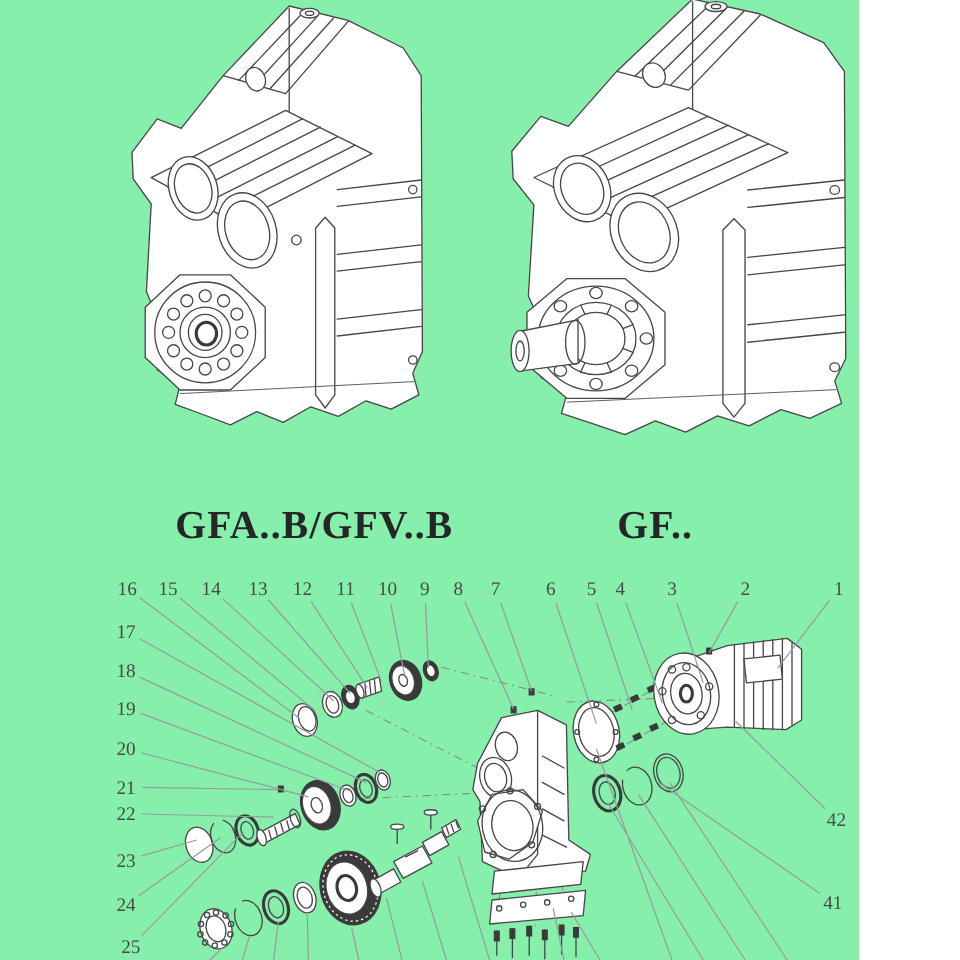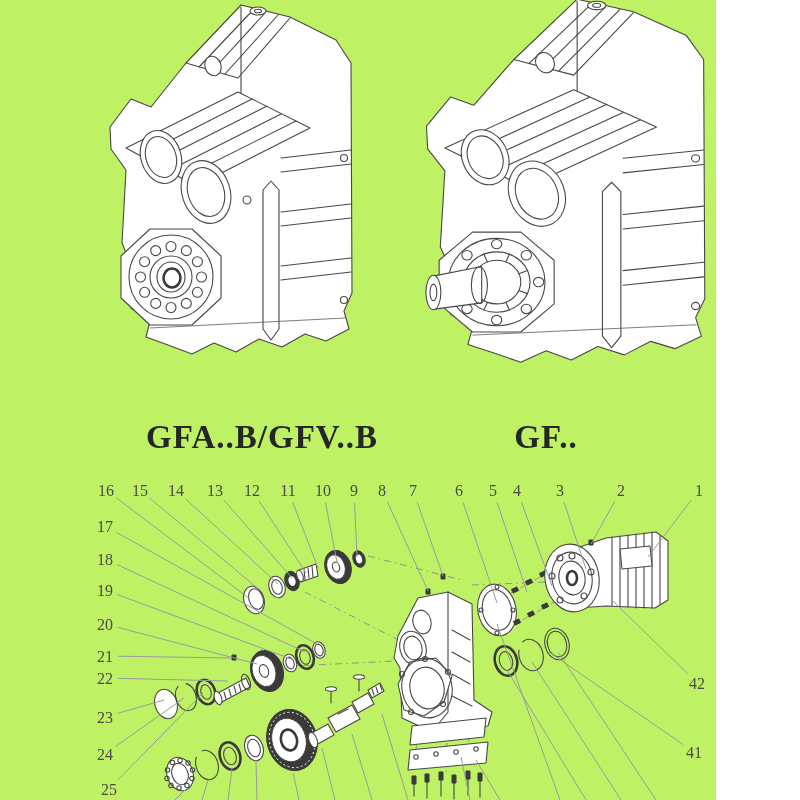--- a/index.html
+++ b/index.html
@@ -1,17 +1,17 @@
 <!DOCTYPE html>
 <html><head>
 <meta charset="utf-8">
 <title>Gear unit parts diagram</title>
 <style>
   html,body{margin:0;padding:0;background:#ffffff;}
-  #page{position:relative;width:716px;height:800px;background:#bef264;overflow:hidden;
+  #page{position:relative;width:716px;height:800px;background:#86efac;overflow:hidden;
         font-family:"Liberation Serif", serif;}
   svg{display:block;}
   svg *{vector-effect:non-scaling-stroke;}
   .ln{fill:none;stroke:#474747;stroke-width:1.1;stroke-linejoin:round;stroke-linecap:round;}
   .fw{fill:#ffffff;stroke:#474747;stroke-width:1.1;stroke-linejoin:round;}
   .fd{fill:#3a3a3a;stroke:#3a3a3a;stroke-width:1;}
   .thk{fill:none;stroke:#3a3a3a;stroke-width:2.6;}
   .thin{fill:none;stroke:#5a5a5a;stroke-width:.8;}
   .dash{fill:none;stroke:#8a8a8a;stroke-width:.9;stroke-dasharray:7 4 1.5 4;}
   .leader{stroke:#979b9e;stroke-width:1;fill:none;}

